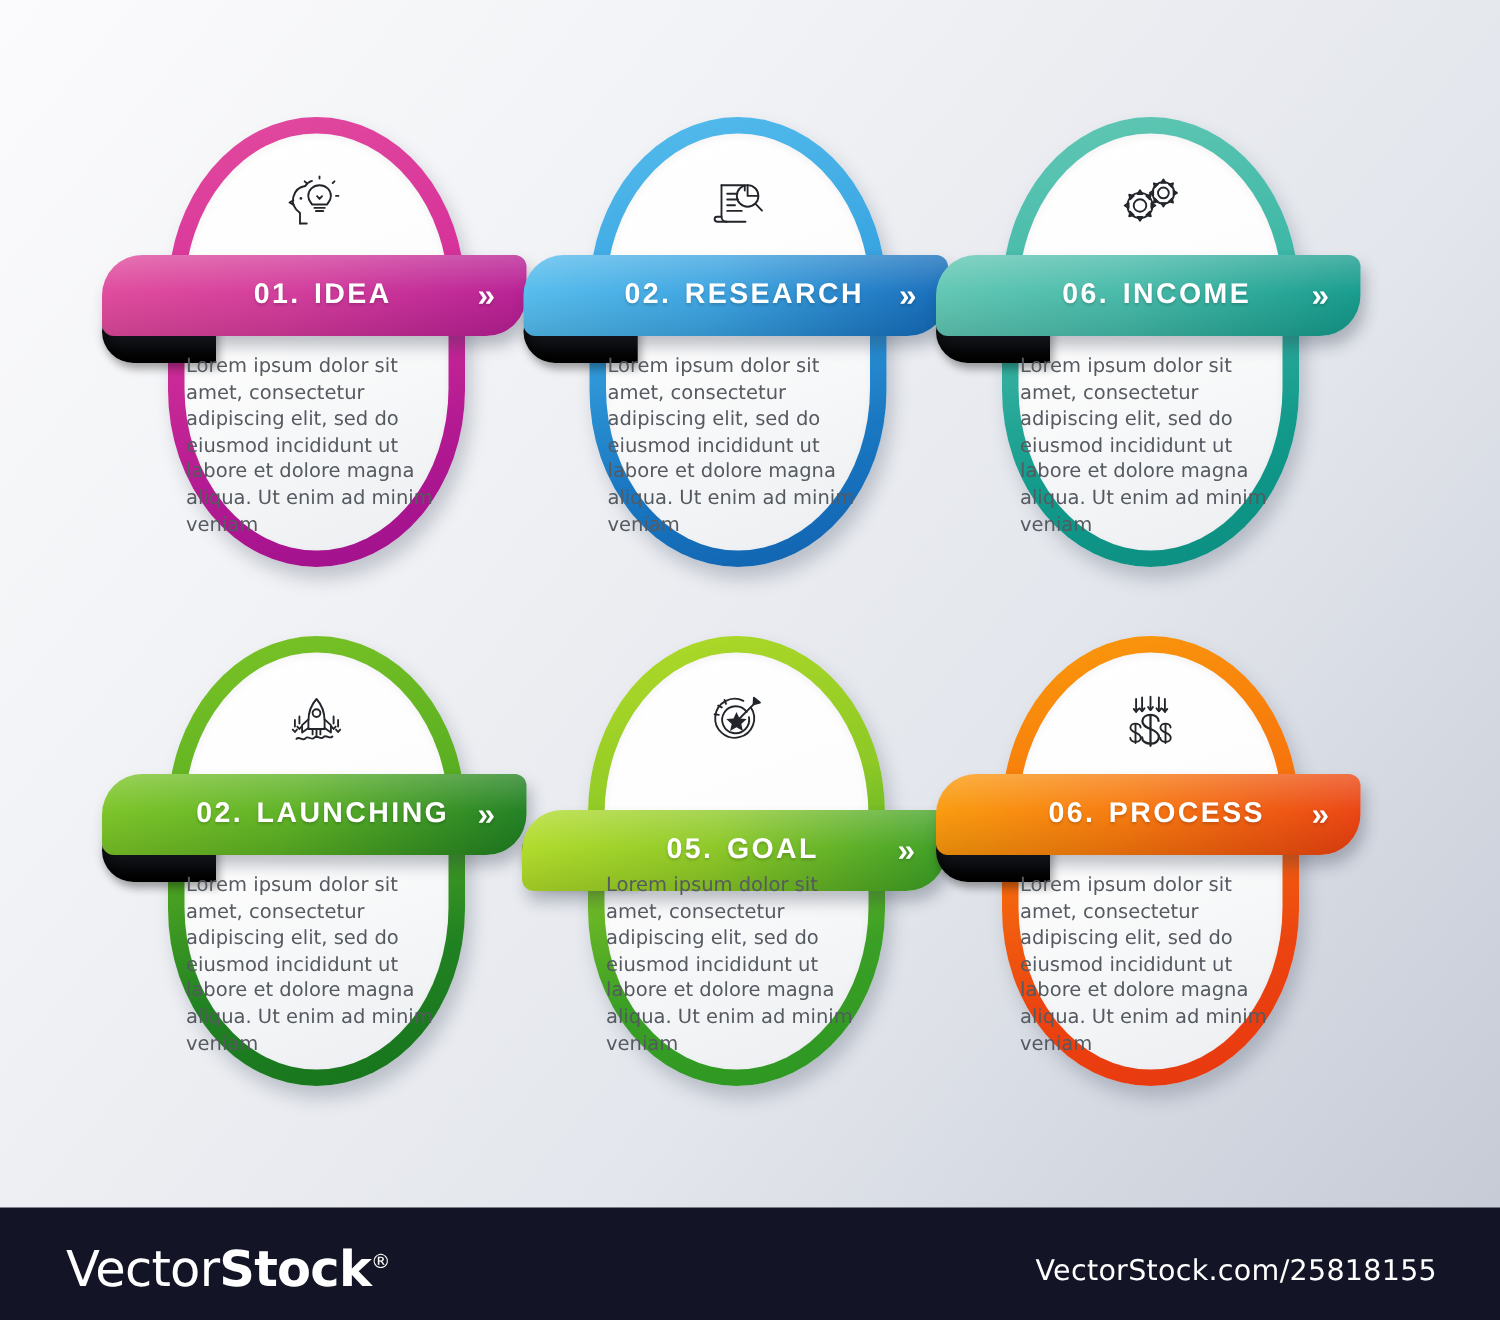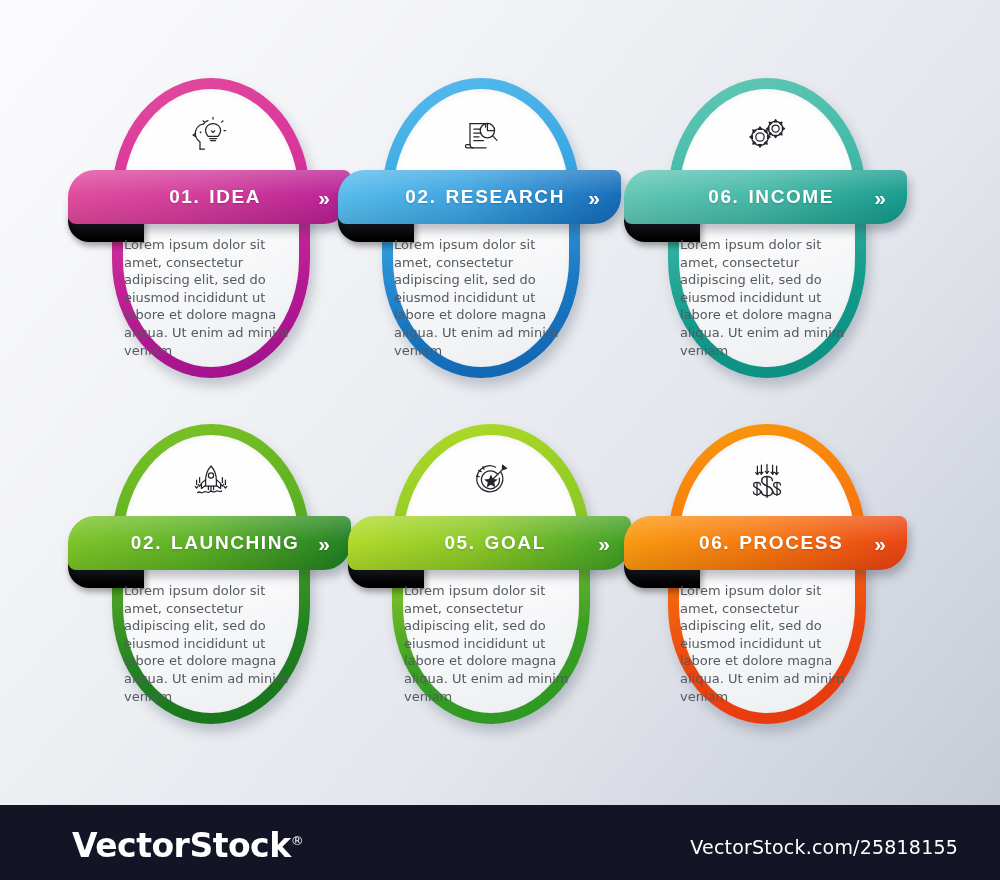--- a/index.html
+++ b/index.html
@@ -163,21 +163,21 @@
   }
   .wm-logo {
     position: absolute;
     left: 44px;
     top: 21px;
     font-size: 33px;
     color: #ffffff;
     font-family: "DejaVu Sans", sans-serif;
     letter-spacing: -0.5px;
   }
-  .wm-logo .thin { font-weight: 700; margin-left: 28px; }
+  .wm-logo .thin { font-weight: 400; }
   .wm-logo .bold { font-weight: bold; }
   .wm-logo .reg { font-size: 13px; vertical-align: super; }
   .wm-url {
     position: absolute;
     right: 42px;
     top: 31px;
     font-size: 19px;
     color: #ffffff;
     font-family: "DejaVu Sans", sans-serif;
     letter-spacing: 0.2px;
@@ -211,21 +211,21 @@
       <div class="fold-tab"></div>
       <div class="ribbon" style="background:linear-gradient(105deg,#e04a9c 0%,#d23a9a 45%,#b61d93 100%);">
         <span class="ribbon-text">
           <span class="ribbon-num">01.</span><span>IDEA</span>
         </span>
         <span class="chev">»</span>
       </div>
       <div class="body-copy">Lorem ipsum dolor sit amet, consectetur adipiscing elit, sed do eiusmod incididunt ut labore et dolore magna aliqua. Ut enim ad minim veniam</div>
     </div>
 
-    <div class="card" style="left:332px; top:78px;">
+    <div class="card" style="left:343px; top:78px;">
       <div class="capsule-inner" style="background:linear-gradient(165deg,#55bcec 0%,#3aa6e2 38%,#1a78c2 72%,#1061ae 100%); box-shadow:4px 8px 12px rgba(70,80,100,0.28);">
         <div class="capsule-face"></div>
       </div>
       <div class="icon-slot">
         <svg width="40" height="36" viewBox="0 0 40 36" fill="none" stroke="#22252a" stroke-width="1.25" stroke-linecap="round" stroke-linejoin="round">
           <path d="M9 6.5 L9 27.5 C9 29.4 10.5 30.8 12.4 30.8 L25 30.8"></path>
           <path d="M9 6.5 L24.5 6.5 L24.5 10"></path>
           <path d="M9 27.5 L6 27.5 C5 27.5 4.4 28.3 4.4 29.2 C4.4 30.2 5.3 30.8 6.4 30.8 L12.4 30.8"></path>
           <path d="M12.8 12.2 L19 12.2 M12.8 16 L20 16 M12.8 19.8 L18 19.8 M12.8 23.6 L22.5 23.6"></path>
           <circle cx="26.4" cy="13.6" r="7.2"></circle>
@@ -305,21 +305,21 @@
         <svg width="38" height="36" viewBox="0 0 38 36" fill="none" stroke="#22252a" stroke-width="1.25" stroke-linecap="round" stroke-linejoin="round">
           <path d="M28.6 8.6 A13 13 0 1 1 23.6 4.2"></path>
           <path d="M25.8 11.6 A9 9 0 1 0 27.3 15.1"></path>
           <path d="M19 11.6 L21 16 L25.8 16.4 L22.2 19.6 L23.3 24.3 L19 21.8 L14.7 24.3 L15.8 19.6 L12.2 16.4 L17 16 Z" fill="#22252a" stroke="none"></path>
           <path d="M19 18 L30.4 6.6"></path>
           <path d="M30.4 6.6 L30.6 2.2 L34.6 5.4 L30.4 6.6 Z" fill="#22252a"></path>
           <path d="M11 3.6 L12 6.2 M6.8 7.4 L9.2 8.6 M4.4 13.2 L7.2 13.6"></path>
         </svg>
       </div>
       <div class="fold-tab"></div>
-      <div class="ribbon" style="background:linear-gradient(105deg,#b2dc29 0%,#8cc825 45%,#389c24 100%);">
+      <div class="ribbon" style="background:linear-gradient(105deg,#b2dc29 0%,#8cc825 45%,#389c24 100%);margin-top:24px;">
         <span class="ribbon-text">
           <span class="ribbon-num">05.</span><span>GOAL</span>
         </span>
         <span class="chev">»</span>
       </div>
       <div class="body-copy">Lorem ipsum dolor sit amet, consectetur adipiscing elit, sed do eiusmod incididunt ut labore et dolore magna aliqua. Ut enim ad minim veniam</div>
     </div>
 
     <div class="card" style="left:618px; top:424px;">
       <div class="capsule-inner" style="background:linear-gradient(165deg,#fa9a0c 0%,#f7760c 38%,#ec4410 72%,#e7360f 100%); box-shadow:4px 8px 12px rgba(70,80,100,0.28);">

